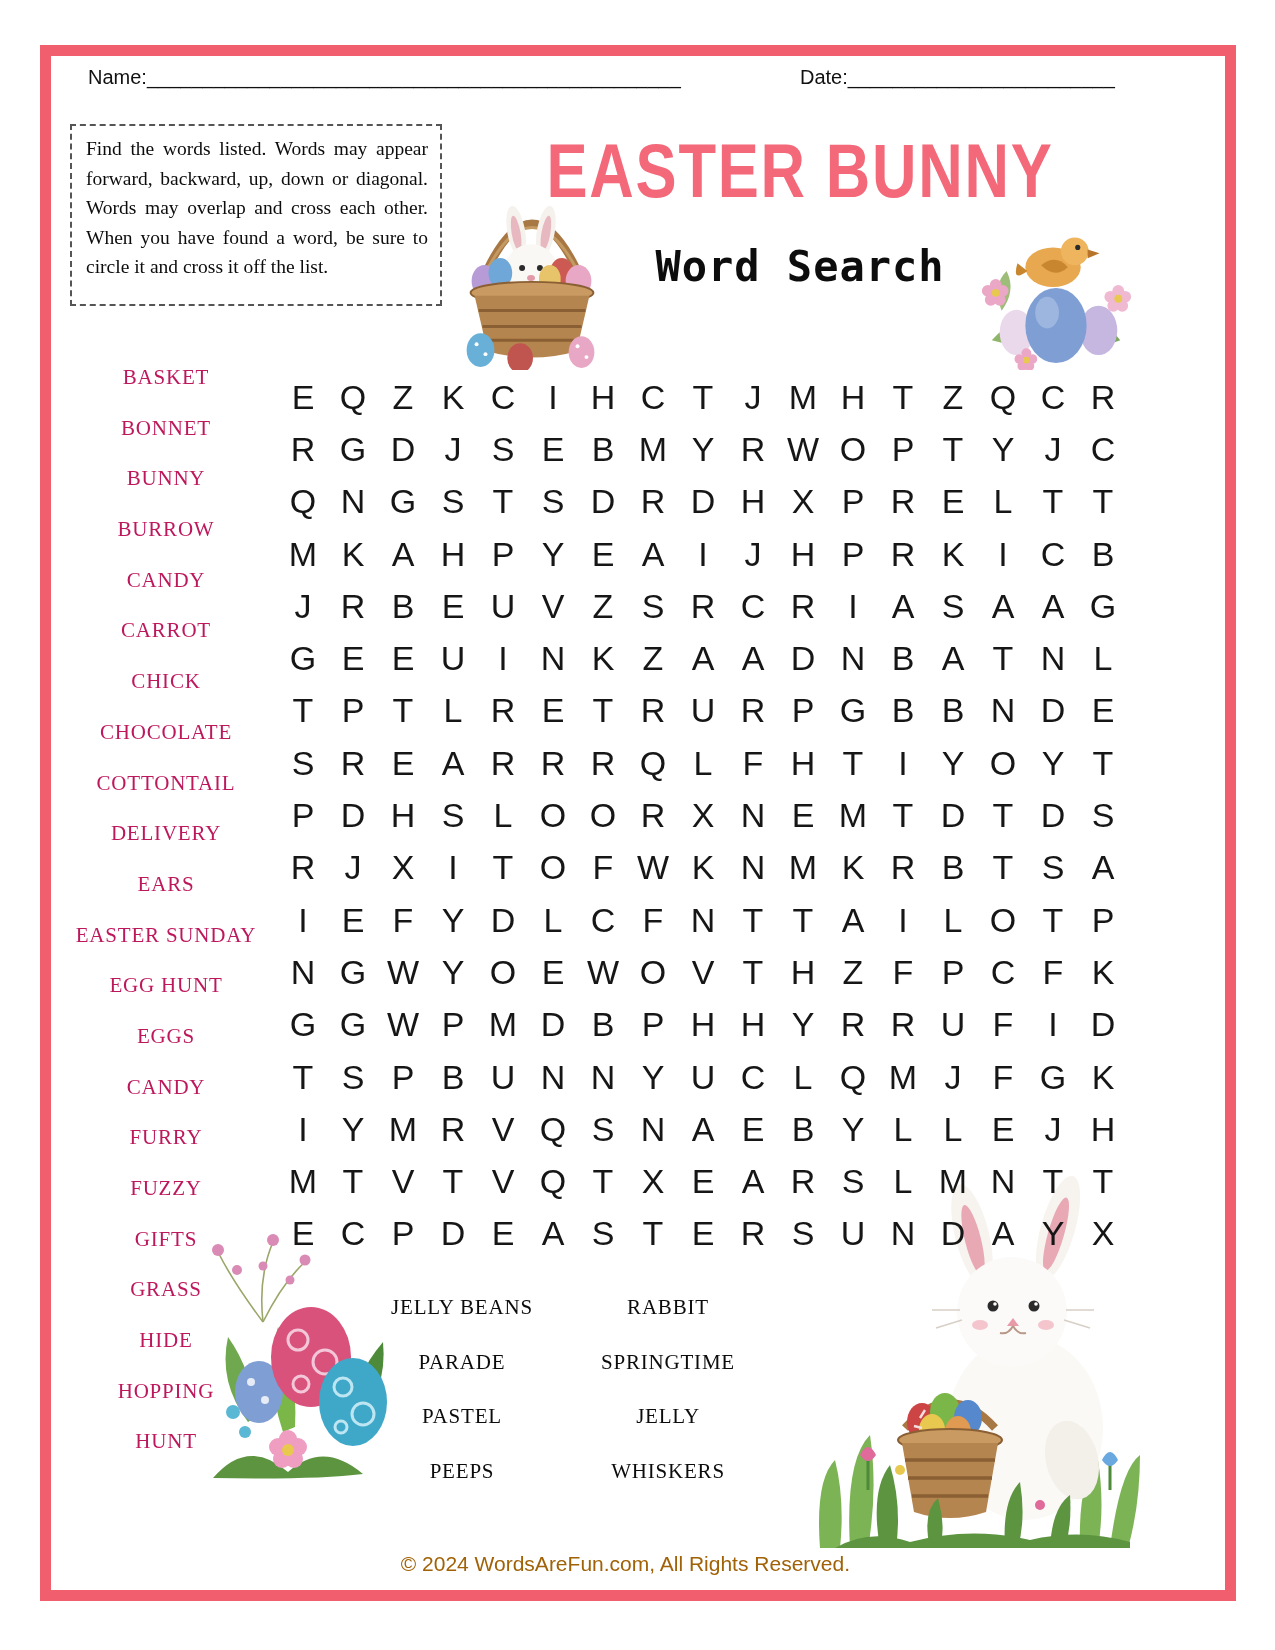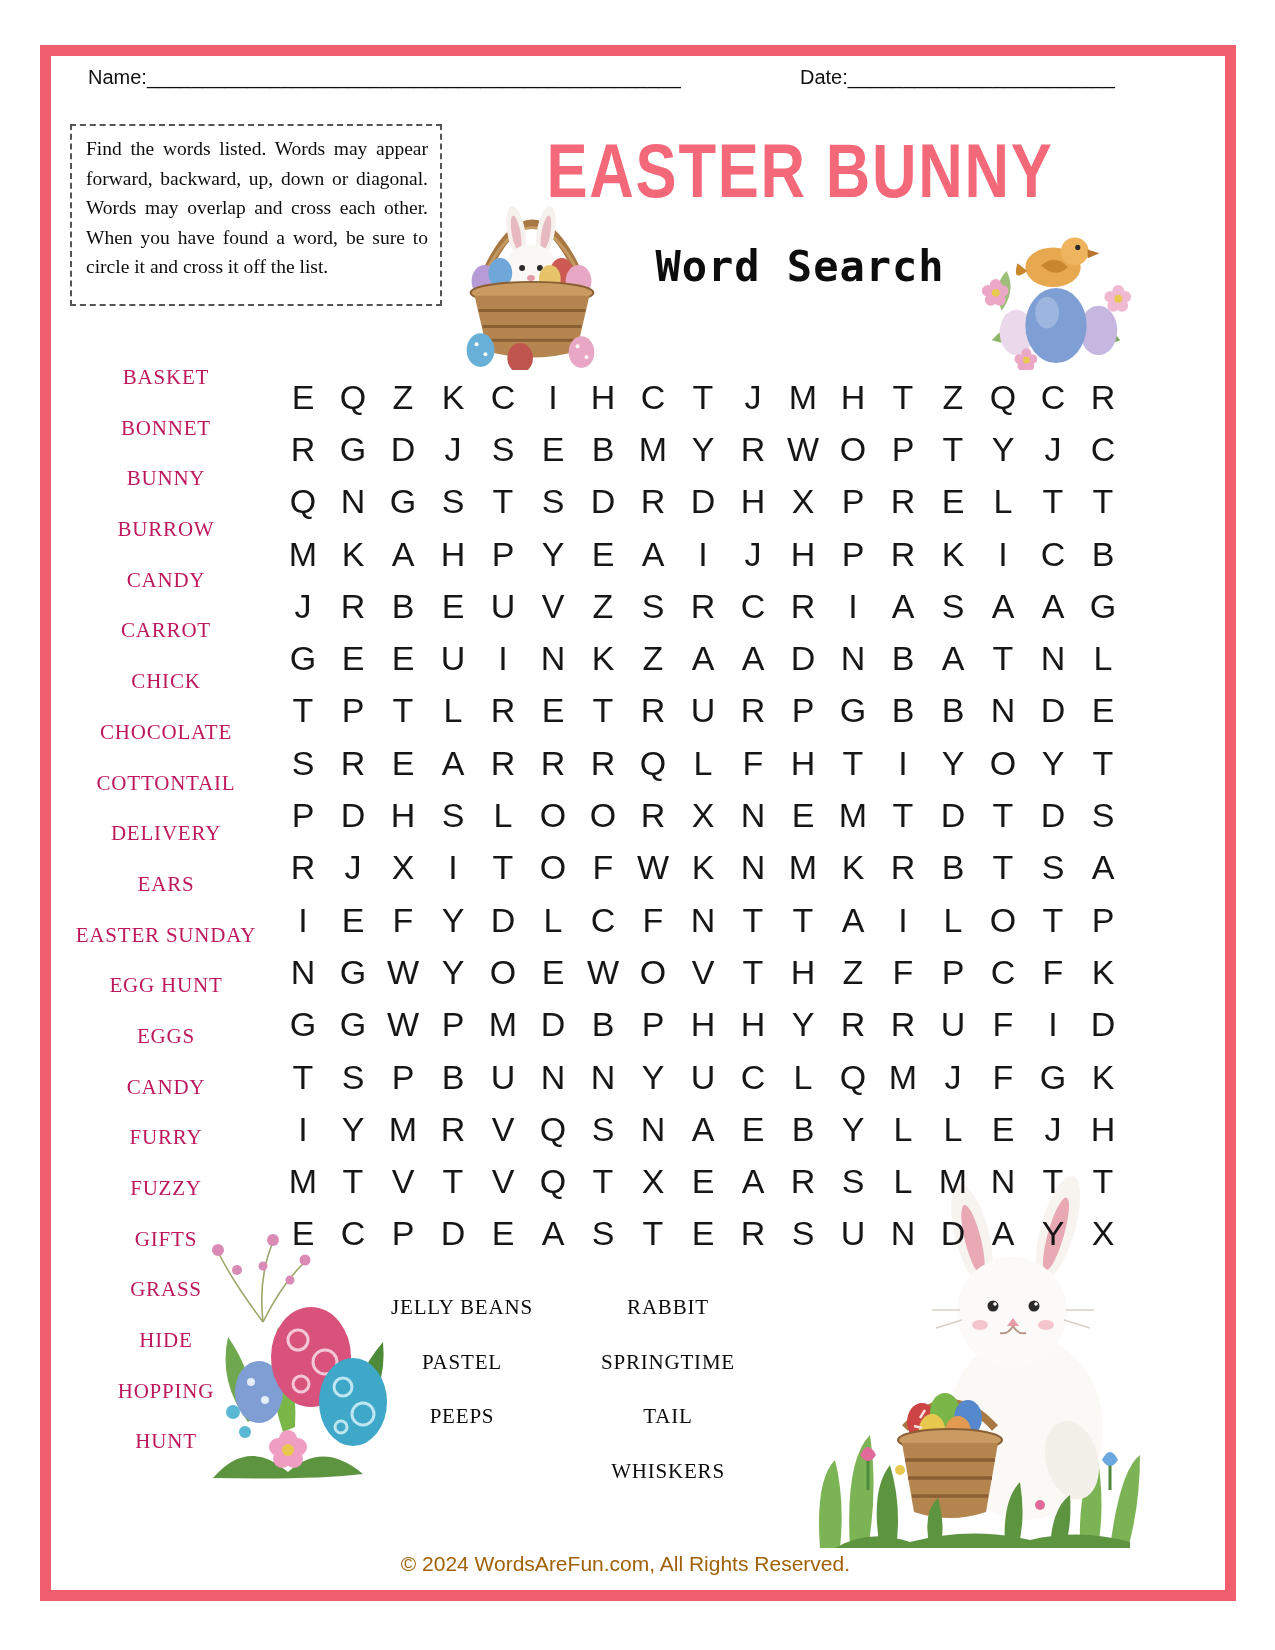--- a/index.html
+++ b/index.html
@@ -548,23 +548,24 @@
     <span class="cell">U</span>
     <span class="cell">N</span>
     <span class="cell">D</span>
     <span class="cell">A</span>
     <span class="cell">Y</span>
     <span class="cell">X</span>
   </div>
 
 <div class="word-list-bottom-1">
     <div class="wlb-item">JELLY BEANS</div>
+    <div class="wlb-item">PARADE</div>
     <div class="wlb-item">PASTEL</div>
     <div class="wlb-item">PEEPS</div>
   </div>
 <div class="word-list-bottom-2">
     <div class="wlb-item">RABBIT</div>
     <div class="wlb-item">SPRINGTIME</div>
-    <div class="wlb-item">TAIL</div>
+    <div class="wlb-item">JELLY</div>
     <div class="wlb-item">WHISKERS</div>
   </div>
 
 <div class="footer">© 2024 WordsAreFun.com, All Rights Reserved.</div>
 
 </body></html>

